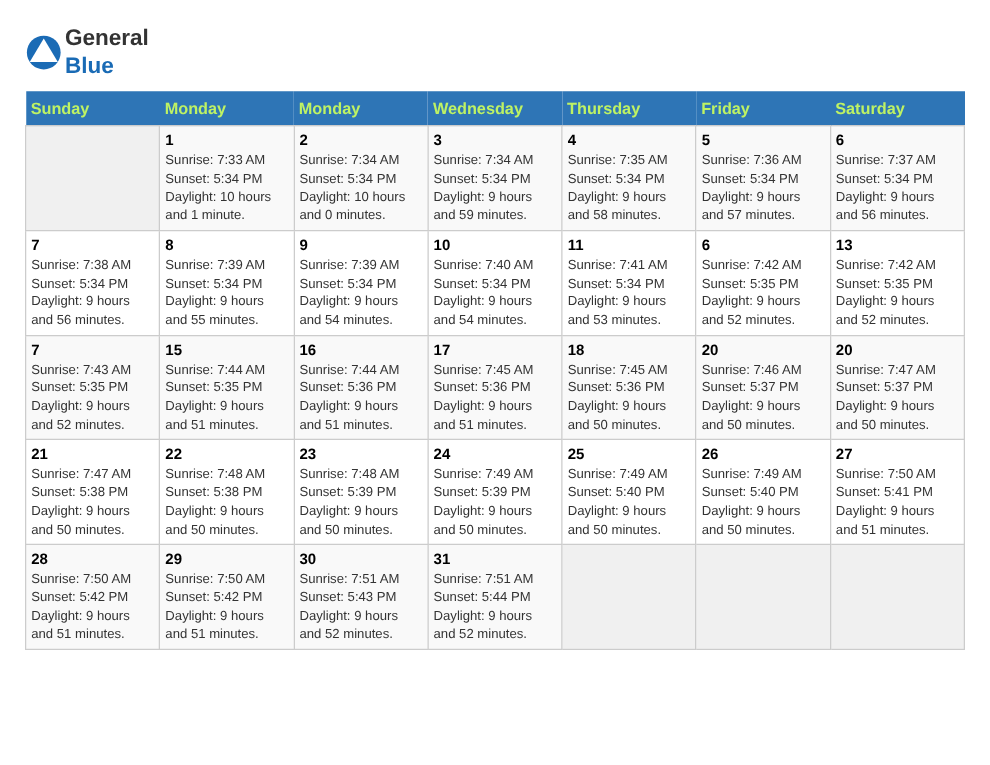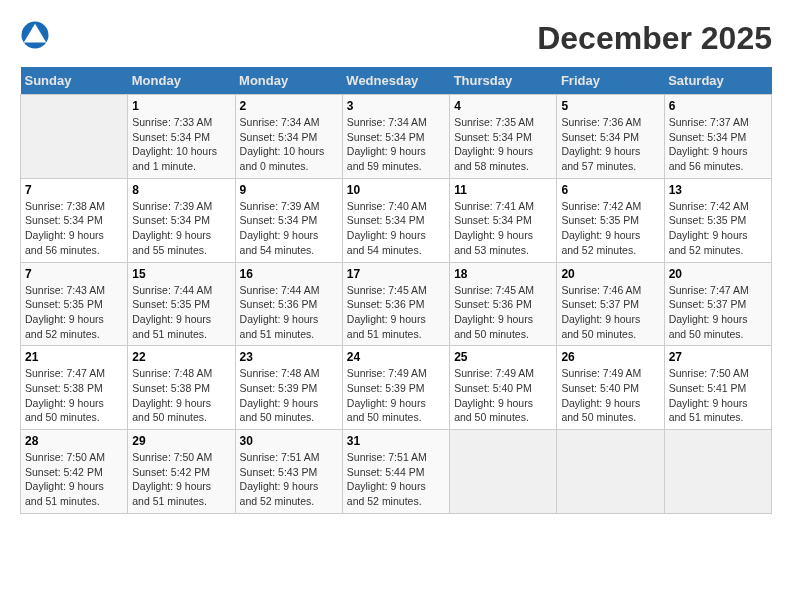--- a/index.html
+++ b/index.html
@@ -44,21 +44,21 @@
       font-size: 14px;
       color: #555;
     }
     table {
       width: 100%;
       border-collapse: collapse;
       font-size: 11px;
     }
     thead th {
       background-color: #2e75b6;
-      color: #e5e5e5;
+      color: #bef264;
       padding: 6px 4px;
       text-align: left;
       font-size: 13px;
       font-weight: bold;
     }
     tbody td {
       border: 1px solid #ccc;
       vertical-align: top;
       padding: 4px;
       min-height: 80px;
@@ -87,23 +87,26 @@
   </style>
 </head>
 <body>
 
 <div class="header">
   <div class="logo">
     <svg class="logo-icon" viewBox="0 0 40 40">
       <circle cx="20" cy="20" r="18" fill="#1a6bb5"></circle>
       <polygon points="20,5 35,30 5,30" fill="white"></polygon>
     </svg>
+    <div class="logo-text">
+      <span class="logo-general">General</span><br>
+      <span class="logo-blue">Blue</span>
+    </div>
   </div>
   <div class="title-section">
-    <div class="month-title">December 2025</div>
   </div>
 </div>
 
 <table>
   <thead>
     <tr>
     <th>Sunday</th>
         <th>Monday</th>
         <th>Monday</th>
         <th>Wednesday</th>

